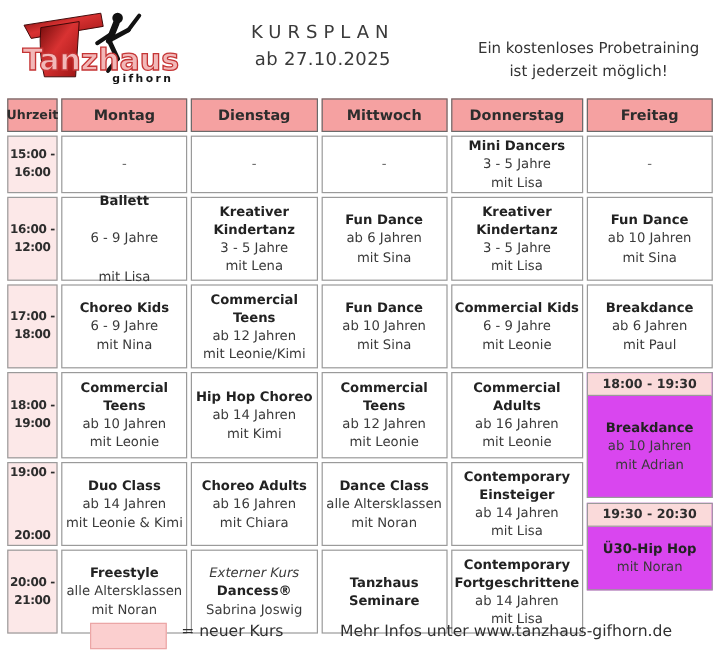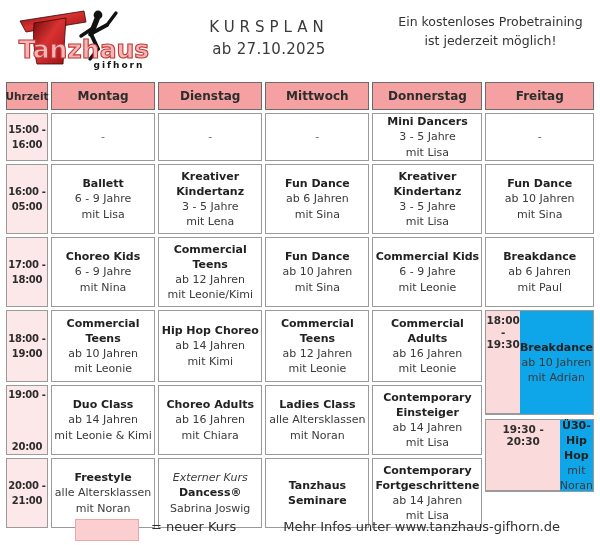--- a/index.html
+++ b/index.html
@@ -7,21 +7,21 @@
     position:relative; width:600px; height:545px; background:#fff;
     font-family:"DejaVu Sans","Liberation Sans",sans-serif; overflow:hidden;
   }
 
   
   .top { display:flex; align-items:flex-start; padding:8px 12px 0 14px; height:60px; }
   .logo { width:140px; flex:none; }
   .title-block { width:170px; margin-left:30px; margin-top:10px; text-align:center; color:#3a3a3a; }
   .kursplan { font-size:15px; letter-spacing:5px; }
   .subtitle { font-size:15px; margin-top:4px; letter-spacing:0.3px; }
-  .promo { margin-left:auto; width:195px; margin-top:5px; text-align:center;
+  .promo { margin-left:auto; width:195px; margin-top:23px; text-align:center;
            font-size:12.5px; line-height:1.5; color:#333; }
 
   
   .grid {
     position:absolute; left:6px; top:82px; width:588px;
     display:grid; grid-template-columns:42px repeat(5,1fr);
     grid-template-rows:28px 48px 70px 70px 72px 70px 70px; gap:3px;
   }
   .hcell {
     background:#f5a1a1; border:1px solid #6b6b6b; display:flex;
@@ -38,21 +38,21 @@
     background:#ffffff; border:1px solid #9a9a9a; display:flex; flex-direction:column;
     align-items:center; justify-content:center; text-align:center;
     font-size:11px; color:#3a3a3a; line-height:1.38; padding:2px;
   }
   .ccell .b { font-weight:bold; color:#222; }
   .ccell .i { font-style:italic; }
   .ccell.empty { color:#666; }
 
   
   .fri-stack { grid-column:6; grid-row:5 / 8; display:flex; flex-direction:column; gap:4px; }
-  .fri-box { border:1px solid #9a9a9a; background:#0ea5e9; display:flex; flex-direction:row; flex:none; }
+  .fri-box { border:1px solid #9a9a9a; background:#d946ef; display:flex; flex-direction:column; flex:none; }
   .fri-box.tall { height:103px; }
   .fri-box.short { height:71px; }
   .fri-bar {
     background:#fadada; border-bottom:1px solid #9a9a9a; text-align:center;
     font-weight:bold; font-size:10.5px; color:#2d2d2d; padding:3px 0;
   }
   .fri-content {
     flex:1; display:flex; flex-direction:column; align-items:center; justify-content:center;
     font-size:11px; color:#3a3a3a; line-height:1.38; text-align:center;
   }
@@ -134,23 +134,23 @@
       <div class="ccell" style="grid-area: 2 / 5;">
         <div class="b">Mini Dancers</div>
         <div>3 - 5 Jahre</div>
         <div>mit Lisa</div>
       </div>
       <div class="ccell empty" style="grid-area: 2 / 6;">
         <div>-</div>
       </div>
       <div class="tcell" style="grid-area: 3 / 1;">
         <div>16:00 -</div>
-        <div>05:00</div>
-      </div>
-      <div class="ccell" style="grid-area: 3 / 2;">
+        <div>12:00</div>
+      </div>
+      <div class="ccell" style="grid-area: 3 / 2; gap: 16px;">
         <div class="b">Ballett</div>
         <div>6 - 9 Jahre</div>
         <div>mit Lisa</div>
       </div>
       <div class="ccell" style="grid-area: 3 / 3;">
         <div class="b">Kreativer Kindertanz</div>
         <div>3 - 5 Jahre</div>
         <div>mit Lena</div>
       </div>
       <div class="ccell" style="grid-area: 3 / 4;">
@@ -229,21 +229,21 @@
         <div class="b">Duo Class</div>
         <div>ab 14 Jahren</div>
         <div>mit Leonie &amp; Kimi</div>
       </div>
       <div class="ccell" style="grid-area: 6 / 3;">
         <div class="b">Choreo Adults</div>
         <div>ab 16 Jahren</div>
         <div>mit Chiara</div>
       </div>
       <div class="ccell" style="grid-area: 6 / 4;">
-        <div class="b">Ladies Class</div>
+        <div class="b">Dance Class</div>
         <div>alle Altersklassen</div>
         <div>mit Noran</div>
       </div>
       <div class="ccell" style="grid-area: 6 / 5;">
         <div class="b">Contemporary Einsteiger</div>
         <div>ab 14 Jahren</div>
         <div>mit Lisa</div>
       </div>
       <div class="tcell" style="grid-area: 7 / 1;">
         <div>20:00 -</div>

